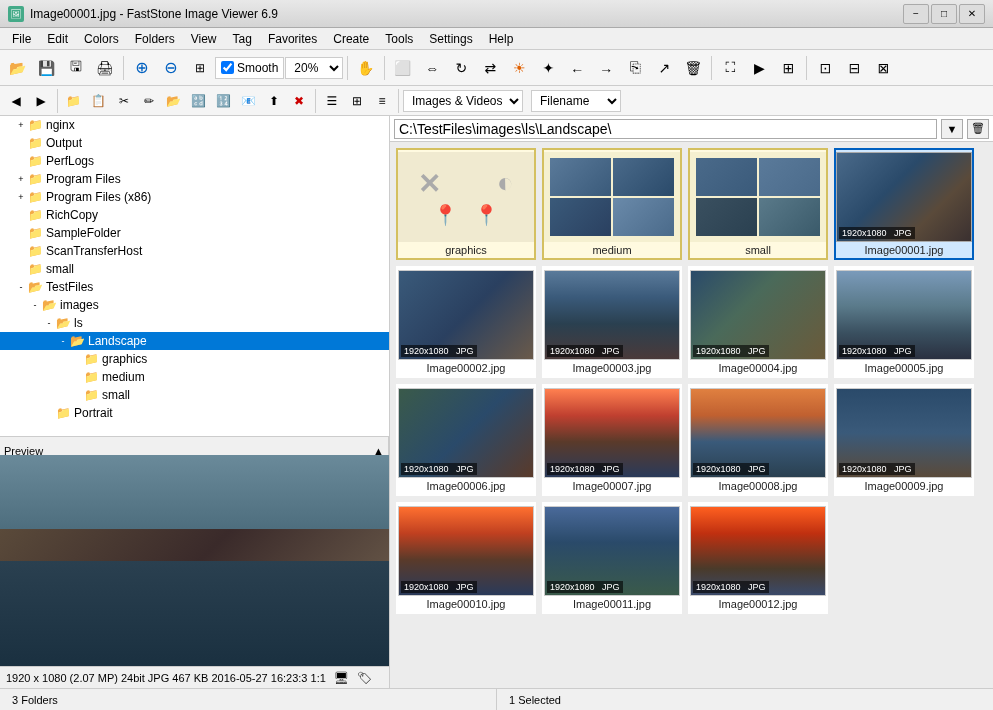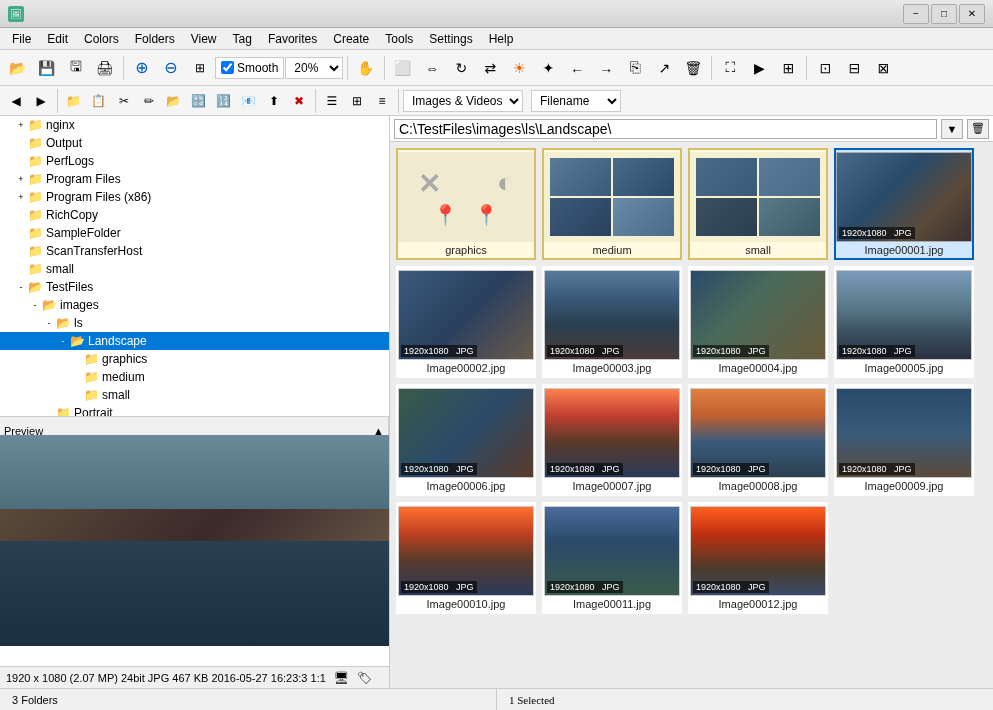--- a/index.html
+++ b/index.html
@@ -150,21 +150,20 @@
     #preview-status {
       height: 22px;
       background: #f0f0f0;
       border-top: 1px solid #ccc;
       display: flex;
       align-items: center;
       padding: 0 6px;
       font-size: 11px;
       gap: 8px;
       overflow: hidden;
-      margin-top: 20px;
     }
 
     
     #right-panel {
       flex: 1;
       display: flex;
       flex-direction: column;
       background: #f8f8f8;
     }
 
@@ -253,36 +252,37 @@
     }
     .status-section {
       flex: 1;
       padding: 0 12px;
       font-size: 11px;
       border-right: 1px solid #ccc;
       height: 100%;
       display: flex;
       align-items: center;
     }
-    .status-section:last-child { border-right: none; font-family: Liberation Serif, serif; }
+    .status-section:last-child { border-right: none; }
 
     
     #thumb-grid::-webkit-scrollbar { width: 14px; }
     #thumb-grid::-webkit-scrollbar-track { background: #f0f0f0; border: 1px solid #ddd; }
     #thumb-grid::-webkit-scrollbar-thumb { background: #c0c0c0; border: 1px solid #aaa; }
     #tree-area::-webkit-scrollbar { width: 14px; }
     #tree-area::-webkit-scrollbar-track { background: #f0f0f0; }
     #tree-area::-webkit-scrollbar-thumb { background: #c0c0c0; }
   </style>
 </head>
 <body>
 
 <div id="titlebar">
   <div class="title-left">
     <div class="title-icon">🖼</div>
+    <span>Image00001.jpg - FastStone Image Viewer 6.9</span>
   </div>
   <div class="win-controls">
     <div class="win-btn">−</div>
     <div class="win-btn">□</div>
     <div class="win-btn close">✕</div>
   </div>
 </div>
 
 <div id="menubar">
   <div class="menu-item">File</div>

